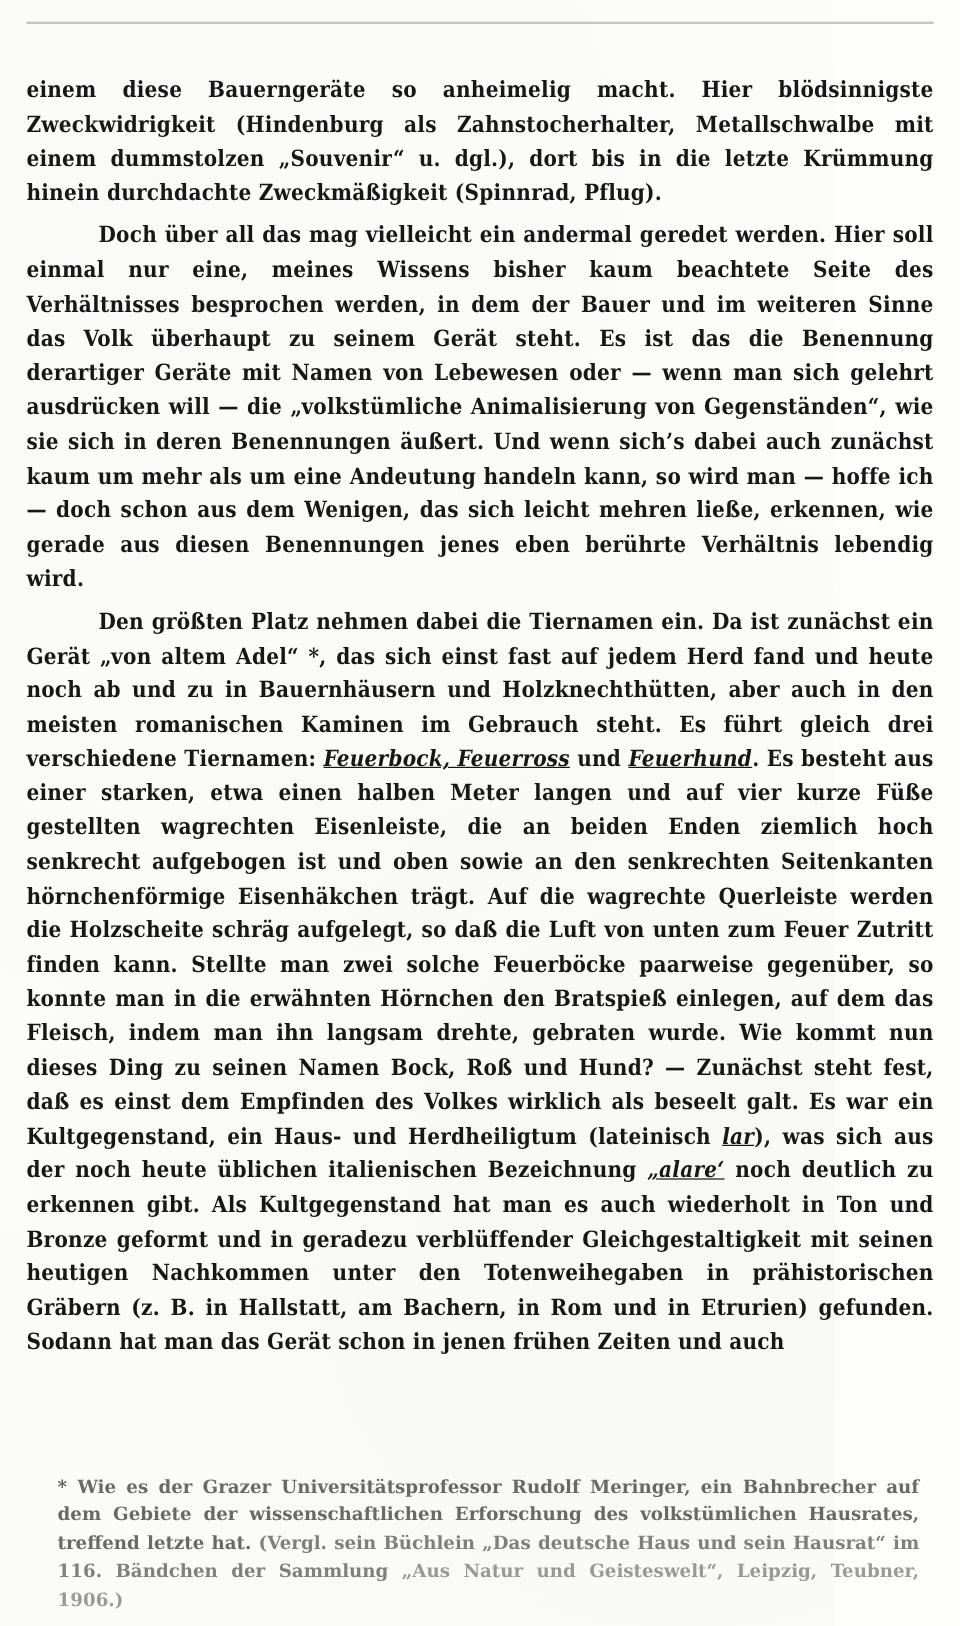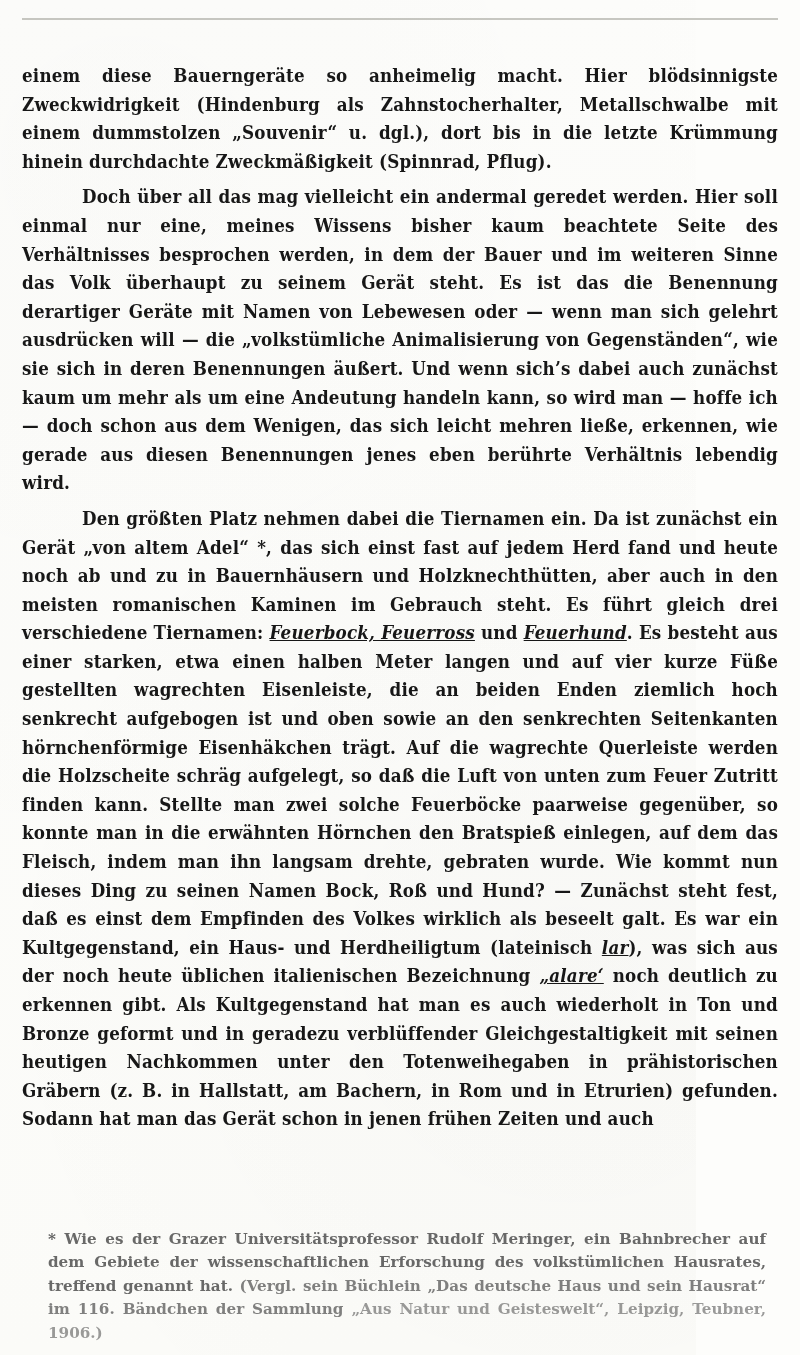--- a/index.html
+++ b/index.html
@@ -120,20 +120,20 @@
       <p class="indent">
         <span>Den größten Platz nehmen dabei die Tiernamen ein. Da ist zunächst ein Gerät „von altem Adel“ *, das sich einst fast auf jedem Herd fand und heute noch ab und zu in Bauernhäusern und Holzknechthütten, aber auch in den meisten romanischen Kaminen im Gebrauch steht. Es führt gleich drei verschiedene Tiernamen: </span><span class="ital">Feuerbock, Feuerross</span><span> und </span><span class="ital">Feuerhund</span><span>. Es besteht aus einer starken, etwa einen halben Meter langen und auf vier kurze Füße gestellten wagrechten Eisenleiste, die an beiden Enden ziemlich hoch senkrecht aufgebogen ist und oben sowie an den senkrechten Seitenkanten hörnchenförmige Eisenhäkchen trägt. Auf die wagrechte Querleiste werden die Holzscheite schräg aufgelegt, so daß die Luft von unten zum Feuer Zutritt finden kann. Stellte man zwei solche Feuerböcke paarweise gegenüber, so konnte man in die erwähnten Hörnchen den Bratspieß einlegen, auf dem das Fleisch, indem man ihn langsam drehte, gebraten wurde. Wie kommt nun dieses Ding zu seinen Namen Bock, Roß und Hund? — Zunächst steht fest, daß es einst dem Empfinden des Volkes wirklich als beseelt galt. Es war ein Kultgegenstand, ein Haus- und Herdheiligtum (lateinisch </span><span class="ital">lar</span><span>), was sich aus der noch heute üblichen italienischen Bezeichnung </span><span class="ital">„alare‘</span><span> noch deutlich zu erkennen gibt. Als Kultgegenstand hat man es auch wiederholt in Ton und Bronze geformt und in geradezu verblüffender Gleichgestaltigkeit mit seinen heutigen Nachkommen unter den Totenweihegaben in prähistorischen Gräbern (z. B. in Hallstatt, am Bachern, in Rom und in Etrurien) gefunden. Sodann hat man das Gerät schon in jenen frühen Zeiten und auch</span>
       </p>
     </div>
 
     <div class="footnote-sep"></div>
 
     <div class="footnote">
       <span class="marker">*</span>
       <span class="fade-a">Wie es der Grazer Universitätsprofessor Rudolf Meringer, ein Bahnbrecher auf dem</span>
-      <span class="fade-a">Gebiete der wissenschaftlichen Erforschung des volkstümlichen Hausrates, treffend genannt hat.</span>
+      <span class="fade-a">Gebiete der wissenschaftlichen Erforschung des volkstümlichen Hausrates, treffend letzte hat.</span>
       <span class="fade-b">(Vergl. sein Büchlein „Das deutsche Haus und sein Hausrat“ im 116. Bändchen der Sammlung</span>
       <span class="fade-c">„Aus Natur und Geisteswelt“, Leipzig, Teubner, 1906.)</span>
     </div>
 
     <div class="bottom-blank"></div>
   </div>
 </div>
 
 </body></html>

